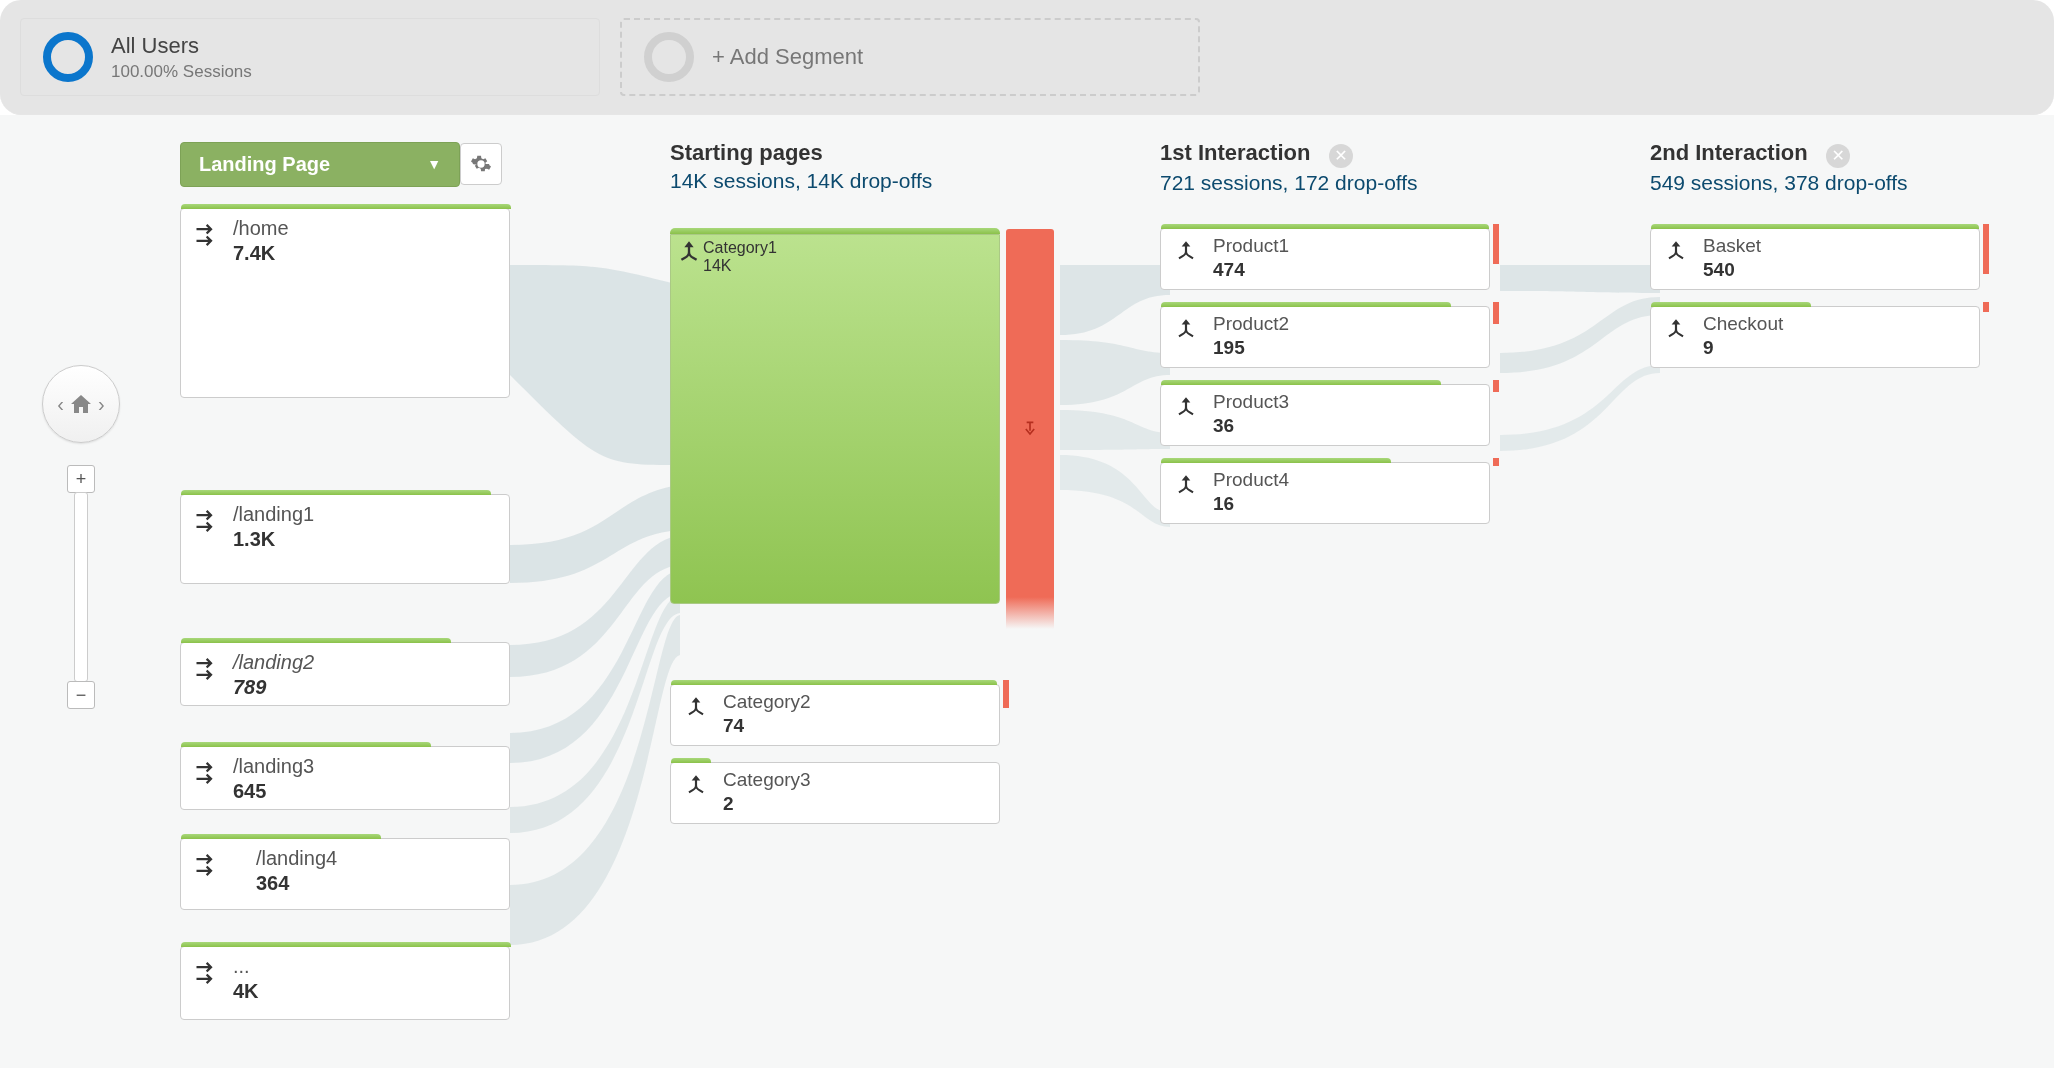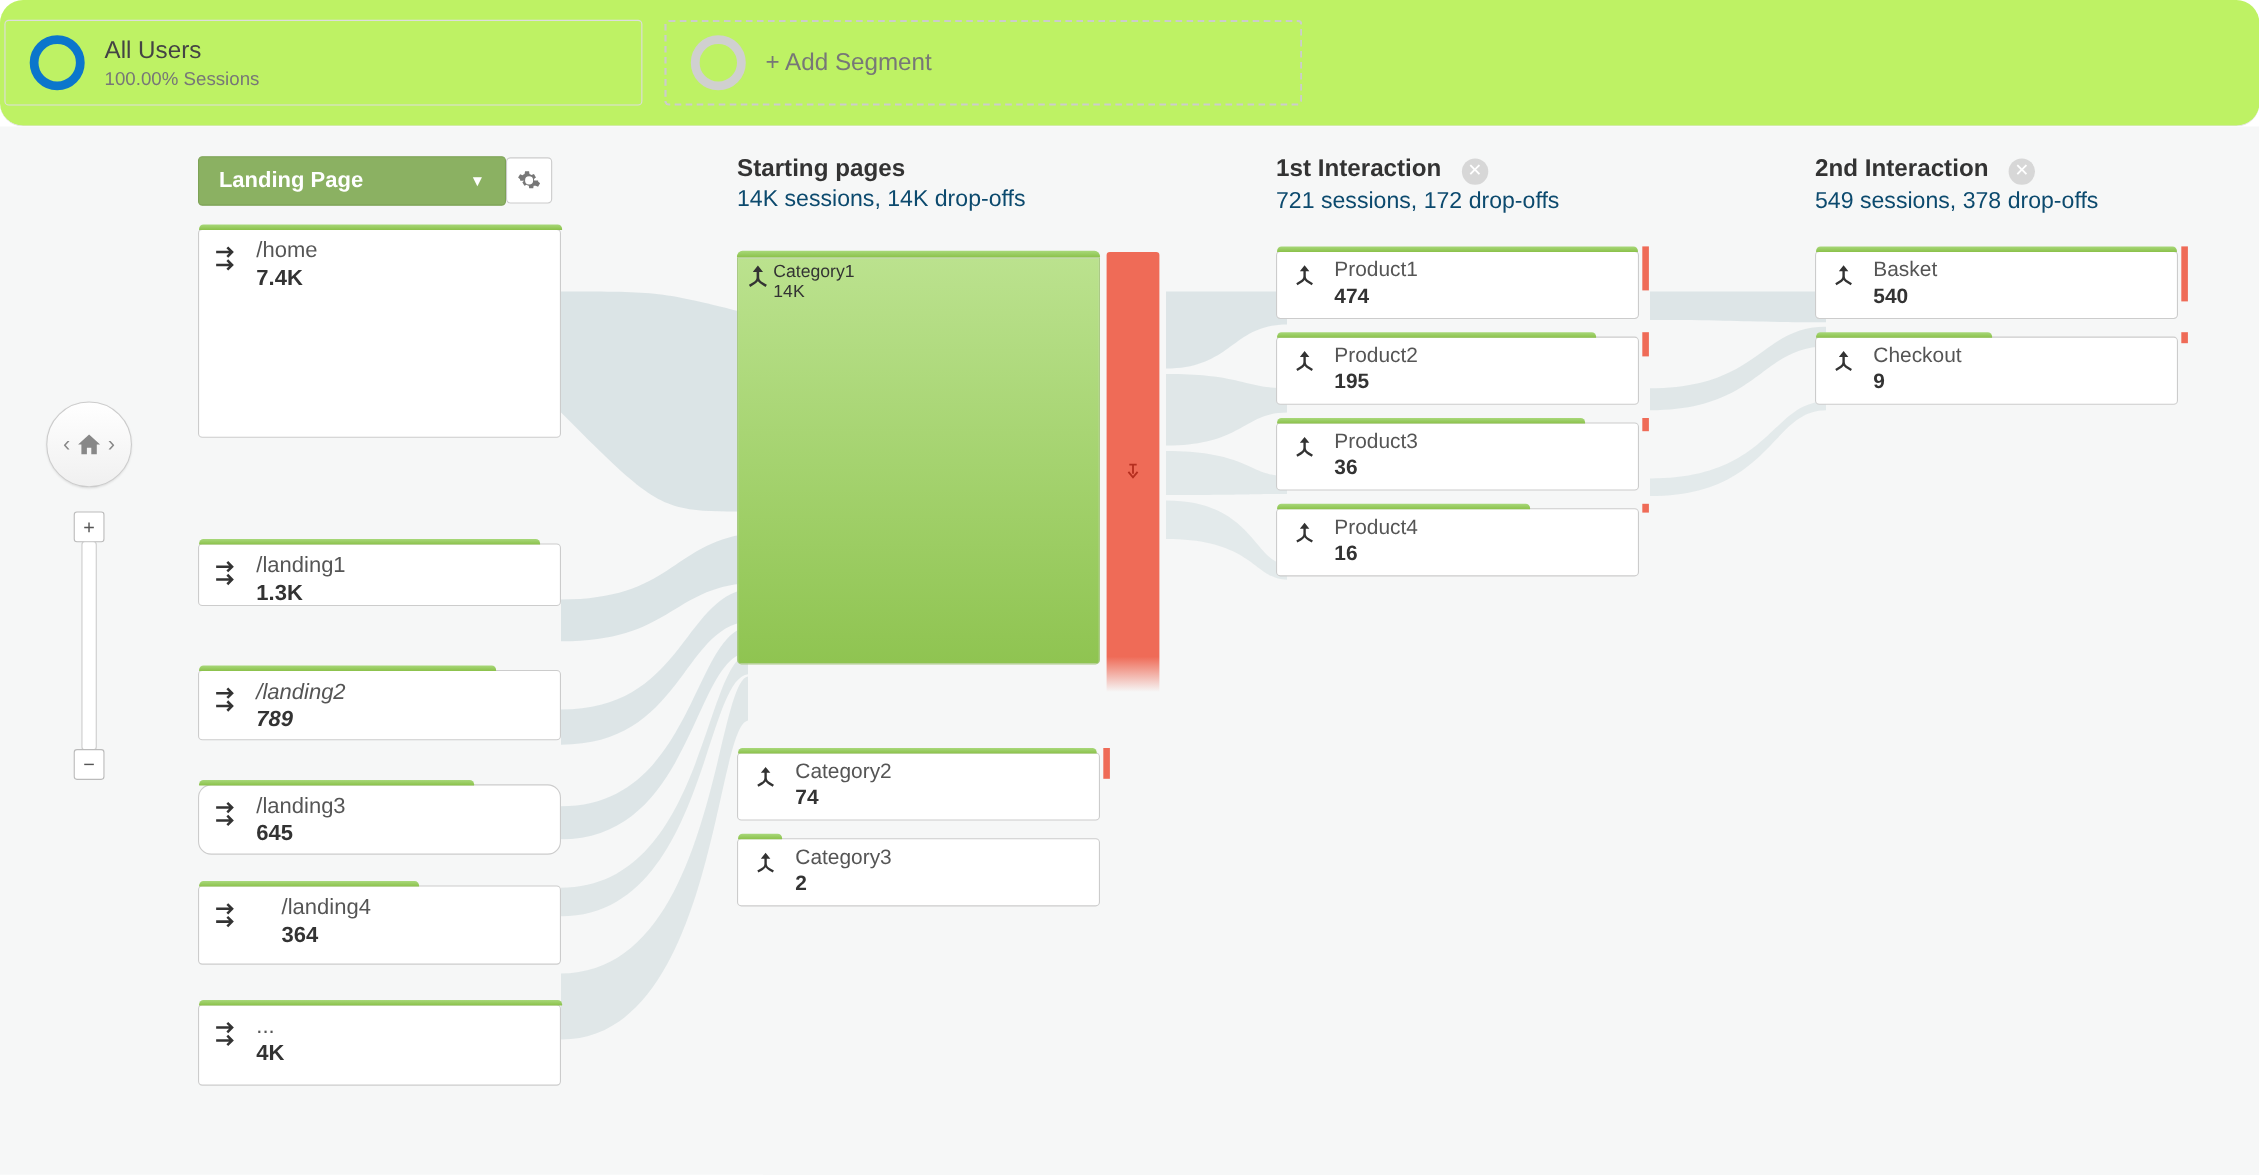--- a/index.html
+++ b/index.html
@@ -6,25 +6,25 @@
   body {
     font-family: Arial, Helvetica, sans-serif;
     background: #fff;
     color: #333;
     width: 2054px;
     height: 1068px;
     overflow: hidden;
   }
   
   .segment-bar {
-    padding: 18px 4px;
+    padding: 18px 20px;
     display: flex;
     gap: 20px;
     border-bottom: 1px solid #e6e6e6;
-    background: #bef264;
+    background: #e5e5e5;
     border-radius: 21px;
   }
   .segment-card {
     display: flex;
     align-items: center;
     gap: 18px;
     padding: 10px 22px;
     border: 1px solid #ddd;
     border-radius: 4px;
     min-width: 580px;
@@ -266,41 +266,41 @@
           <div class="node" style="height: 190px; margin-bottom: 96px;">
             <div class="green-cap" style="width: 330px;"></div>
             <span class="icon"><svg viewBox="0 0 24 24" width="28" height="28">
                 <path fill="#333" d="M3 6h10l-2-2 1.4-1.4L16.8 7 12.4 11.4 11 10l2-2H3zM3 16h10l-2-2 1.4-1.4L16.8 17l-4.4 4.4L11 20l2-2H3z"></path>
               </svg></span>
             <div>
               <div class="label">/home</div>
               <div class="value">7.4K</div>
             </div>
           </div>
-          <div class="node" style="height: 57px; margin-bottom: 58px;">
+          <div class="node" style="height: 90px; margin-bottom: 58px;">
             <div class="green-cap" style="width: 310px;"></div>
             <span class="icon"><svg viewBox="0 0 24 24" width="28" height="28">
                 <path fill="#333" d="M3 6h10l-2-2 1.4-1.4L16.8 7 12.4 11.4 11 10l2-2H3zM3 16h10l-2-2 1.4-1.4L16.8 17l-4.4 4.4L11 20l2-2H3z"></path>
               </svg></span>
             <div>
               <div class="label">/landing1</div>
               <div class="value">1.3K</div>
             </div>
           </div>
           <div class="node" style="height: 64px; margin-bottom: 40px; font-style: italic;">
             <div class="green-cap" style="width: 270px;"></div>
             <span class="icon"><svg viewBox="0 0 24 24" width="28" height="28">
                 <path fill="#333" d="M3 6h10l-2-2 1.4-1.4L16.8 7 12.4 11.4 11 10l2-2H3zM3 16h10l-2-2 1.4-1.4L16.8 17l-4.4 4.4L11 20l2-2H3z"></path>
               </svg></span>
             <div>
               <div class="label">/landing2</div>
               <div class="value">789</div>
             </div>
           </div>
-          <div class="node" style="height: 64px; margin-bottom: 28px; border-radius: 12px;">
+          <div class="node" style="height: 64px; margin-bottom: 28px;">
             <div class="green-cap" style="width: 250px;"></div>
             <span class="icon"><svg viewBox="0 0 24 24" width="28" height="28">
                 <path fill="#333" d="M3 6h10l-2-2 1.4-1.4L16.8 7 12.4 11.4 11 10l2-2H3zM3 16h10l-2-2 1.4-1.4L16.8 17l-4.4 4.4L11 20l2-2H3z"></path>
               </svg></span>
             <div>
               <div class="label">/landing3</div>
               <div class="value">645</div>
             </div>
           </div>
           <div class="node" style="height: 72px; margin-bottom: 36px; gap: 35px;">

